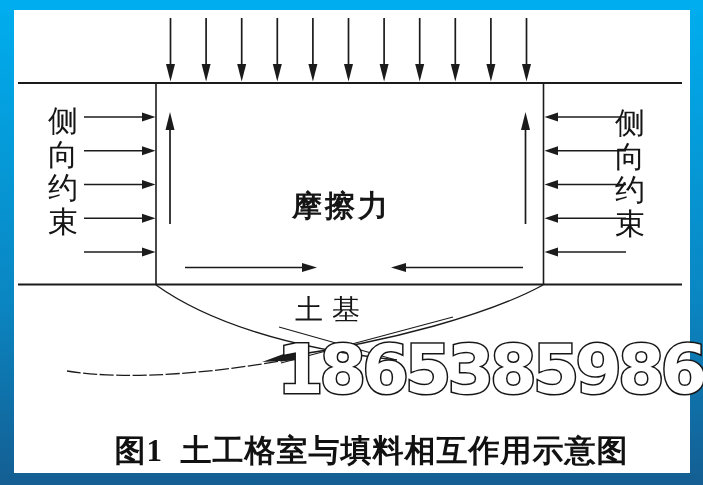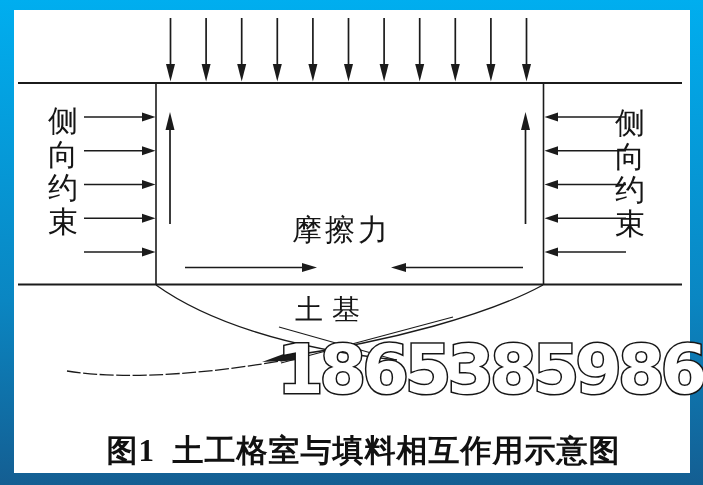--- a/index.html
+++ b/index.html
@@ -10,36 +10,36 @@
   .canvas{position:absolute;left:14px;top:10px;right:13px;bottom:12px;background:#ffffff;}
   #diagram-svg{position:absolute;left:0;top:0;width:703px;height:485px;}
   .vlabel{
     position:absolute;width:34px;font-size:30px;line-height:33.5px;
     text-align:center;word-break:break-all;color:#151515;font-weight:500;
     font-family:"Liberation Serif","DejaVu Serif",serif;
   }
   .vlabel.left{left:46px;top:104px;}
   .vlabel.right{left:613px;top:106px;}
   .friction-label{
-    position:absolute;left:292px;top:210px;font-size:30px;font-weight:400;
+    position:absolute;left:292px;top:186px;font-size:30px;font-weight:700;
     letter-spacing:3px;color:#151515;white-space:nowrap;
   }
   .soil-label{
     position:absolute;left:295px;top:291px;font-size:28px;font-weight:500;
     letter-spacing:9px;color:#151515;white-space:nowrap;
   }
   .watermark{
     position:absolute;left:277px;top:331px;font-size:67px;font-weight:bold;
     font-family:"DejaVu Sans","Liberation Sans",sans-serif;
     letter-spacing:-4px;color:#ffffff;white-space:nowrap;
     -webkit-text-stroke:3px #161616;paint-order:stroke fill;
   }
   .caption{
     position:absolute;left:50%;top:430px;transform:translateX(-50%);
-    margin-left:12px;font-size:31px;font-weight:bold;letter-spacing:1px;
+    margin-left:20px;font-size:31px;font-weight:bold;letter-spacing:1px;
     color:#111;white-space:pre;
   }
 </style>
 </head>
 <body>
 
 <div class="stage" id="frame" style="background: linear-gradient(rgb(0, 174, 239) 0%, rgb(10, 134, 194) 62%, rgb(20, 94, 146) 100%);">
   <div class="canvas"></div>
 
   <svg id="diagram-svg" viewBox="0 0 703 485">

